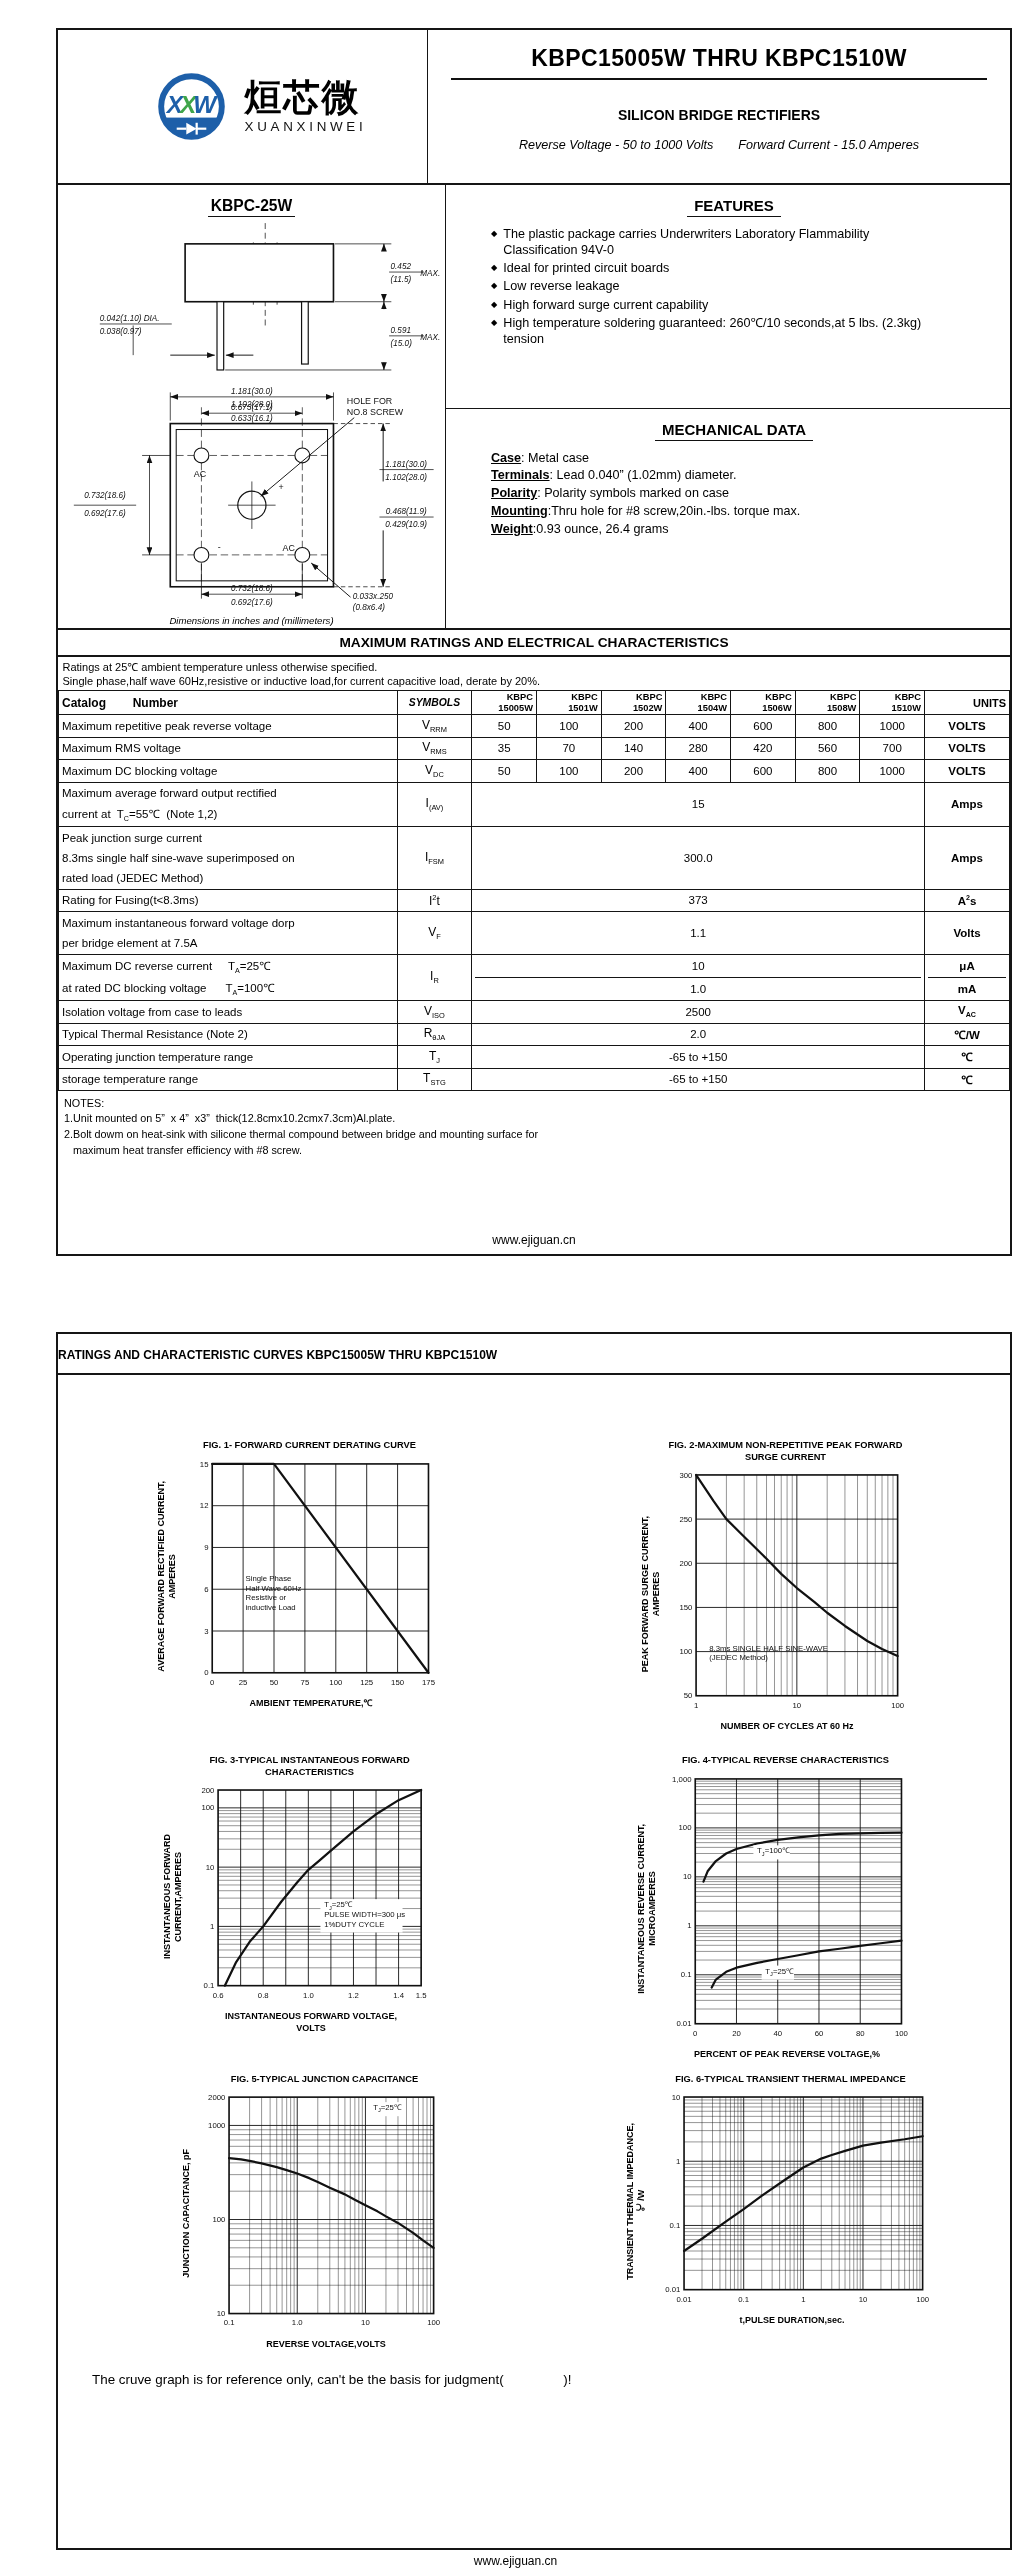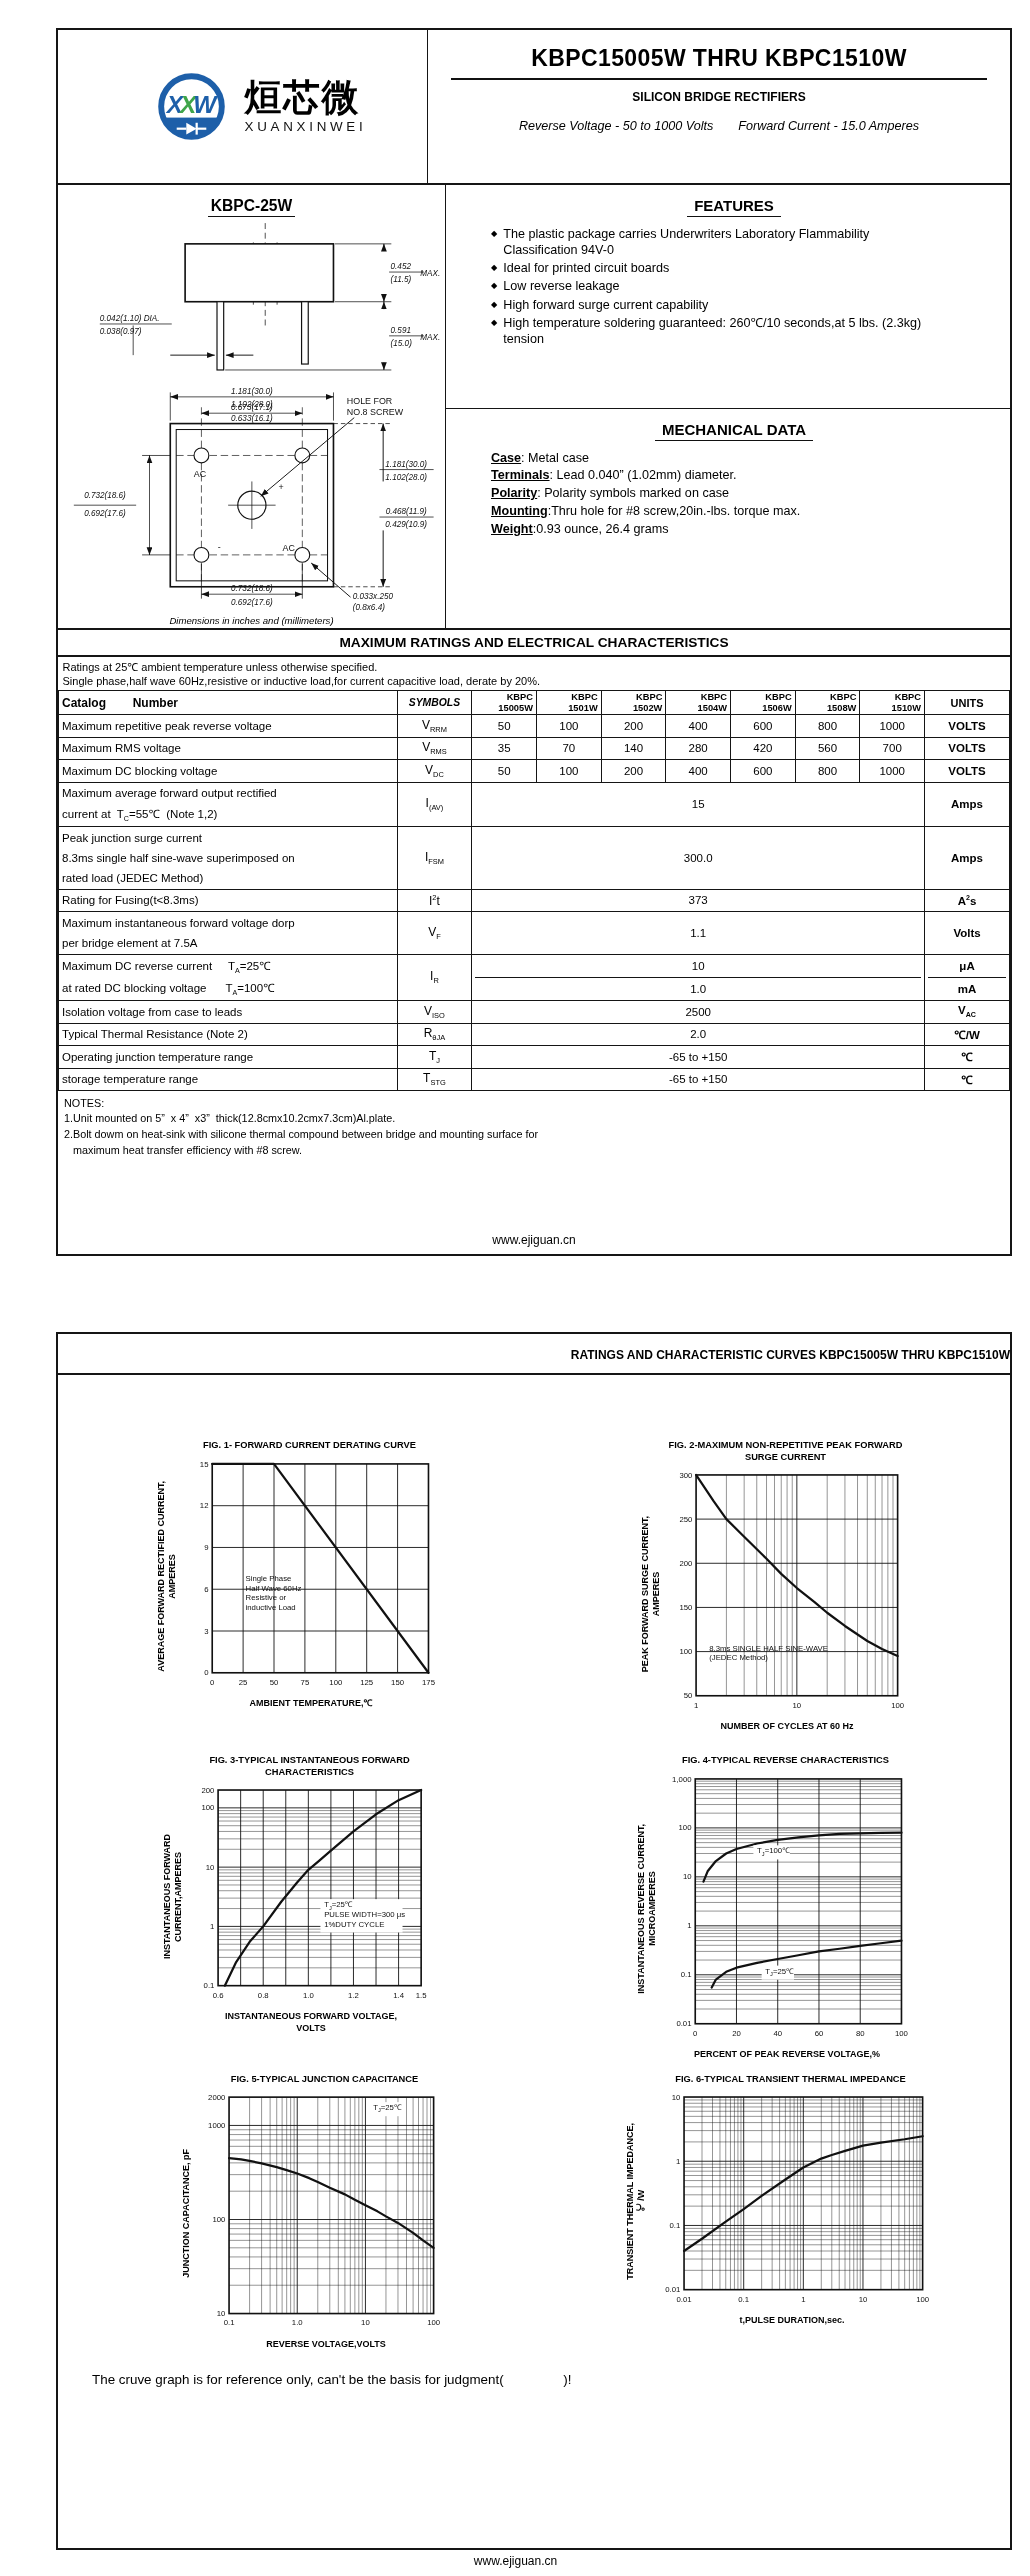--- a/index.html
+++ b/index.html
@@ -10,21 +10,21 @@
   #page2{top:1332px;height:1218px;}
 
   
   .hdr{display:flex;height:153px;border-bottom:2.2px solid #151515;}
   .hdr-logo{width:332px;border-right:1.5px solid #151515;display:flex;align-items:center;justify-content:center;gap:18px;margin-left:37px;}
   .logo-cn{font-size:37px;font-weight:bold;letter-spacing:1.5px;line-height:1.05;}
   .logo-en{font-size:13.4px;letter-spacing:3.7px;color:#111;margin-top:1.5px;}
   .hdr-title{flex:1;text-align:center;padding-top:15px;}
   .t1{font-size:23px;font-weight:bold;letter-spacing:0.4px;}
   .t1-rule{border-bottom:2.2px solid #111;width:92%;margin:6px auto 0 auto;}
-  .t2{font-size:12px;font-weight:bold;margin-top:10px;}
+  .t2{font-size:14px;font-weight:bold;margin-top:27px;}
   .t3{font-style:italic;font-size:12.6px;margin-top:15px;display:flex;justify-content:center;gap:25px;}
 
   
   .body1{display:flex;height:443px;border-bottom:2.2px solid #151515;}
   .col-left{width:387px;border-right:1.5px solid #151515;text-align:center;}
   .pkg-title{display:inline-block;font-size:15.6px;font-weight:bold;border-bottom:1.5px solid #111;padding:0 3px 0.7px 3px;margin-top:12px;}
   .pkg-caption{font-style:italic;font-size:9.6px;margin-top:0px;}
   .col-right{flex:1;}
   .sect{padding:12px 33px 9px 45px;}
   .sect-feat{border-bottom:1.5px solid #151515;height:224px;box-sizing:border-box;}
@@ -37,36 +37,36 @@
 
   
   .ratings-bar{border-bottom:2.2px solid #151515;text-align:center;font-weight:bold;font-size:13.7px;padding:5.2px 0 4.5px 0;}
   .preamble{font-size:11px;line-height:1.3;padding:3px 4.5px 2.2px 4.5px;}
   table.specs{width:100%;border-collapse:collapse;table-layout:fixed;font-size:11.5px;}
   table.specs td,table.specs th{border:1.5px solid #151515;padding:0.7px 3px;vertical-align:middle;}
   table.specs th{font-weight:bold;}
   th.h-cat{text-align:left;font-weight:normal;font-size:12px;white-space:pre;}
   th.h-sym{font-style:italic;font-weight:normal;font-size:10.4px;text-align:center;}
   th.h-part{font-size:9.3px;text-align:right;line-height:1.15;}
-  th.h-units{font-size:11px;text-align:center;}
+  th.h-units{font-size:11px;text-align:right;}
   td.c-label{text-align:left;}
   td.c-label div{white-space:pre;line-height:1.75;}
   td.c-sym,td.c-val,td.c-unit{text-align:center;}
   td.c-sym{font-size:12px;}
   td.c-unit{font-weight:bold;}
   td.split{padding:0;}
   td.split div{padding:0.7px 3px;line-height:1.75;}
   td.split div + div{border-top:1.5px solid #151515;}
   sub{font-size:62%;} sup{font-size:62%;}
   .notes{font-size:10.8px;line-height:1.45;padding:4.5px 6px;}
   .notes div{white-space:pre;}
   .pg-footer{position:absolute;bottom:7.4px;left:0;width:100%;text-align:center;font-size:12px;}
 
   
-  .p2-head{border-bottom:2.2px solid #151515;text-align:right;font-weight:bold;font-size:12px;padding:14px 0 11px 0;}
+  .p2-head{border-bottom:2.2px solid #151515;text-align:left;font-weight:bold;font-size:12px;padding:14px 0 11px 0;}
   .figrow{display:flex;}
   .figrow1{padding-top:65px;}
   .figrow2{padding-top:22px;}
   .figrow3{padding-top:13.4px;padding-left:20px;}
   .figcell{flex:1;display:flex;justify-content:center;}
   .fig{display:flex;flex-direction:column;align-items:center;}
   .fig-title{font-size:9.3px;font-weight:bold;text-align:center;line-height:1.25;margin-bottom:6px;padding-left:27px;}
   .fig-body{display:flex;align-items:center;}
   .ylab{writing-mode:vertical-rl;transform:rotate(180deg);font-size:9px;font-weight:bold;text-align:center;line-height:11px;margin-left:3px;}
   .fig-xlab{font-size:9px;font-weight:bold;text-align:center;line-height:1.3;margin-top:3px;padding-left:30px;}

